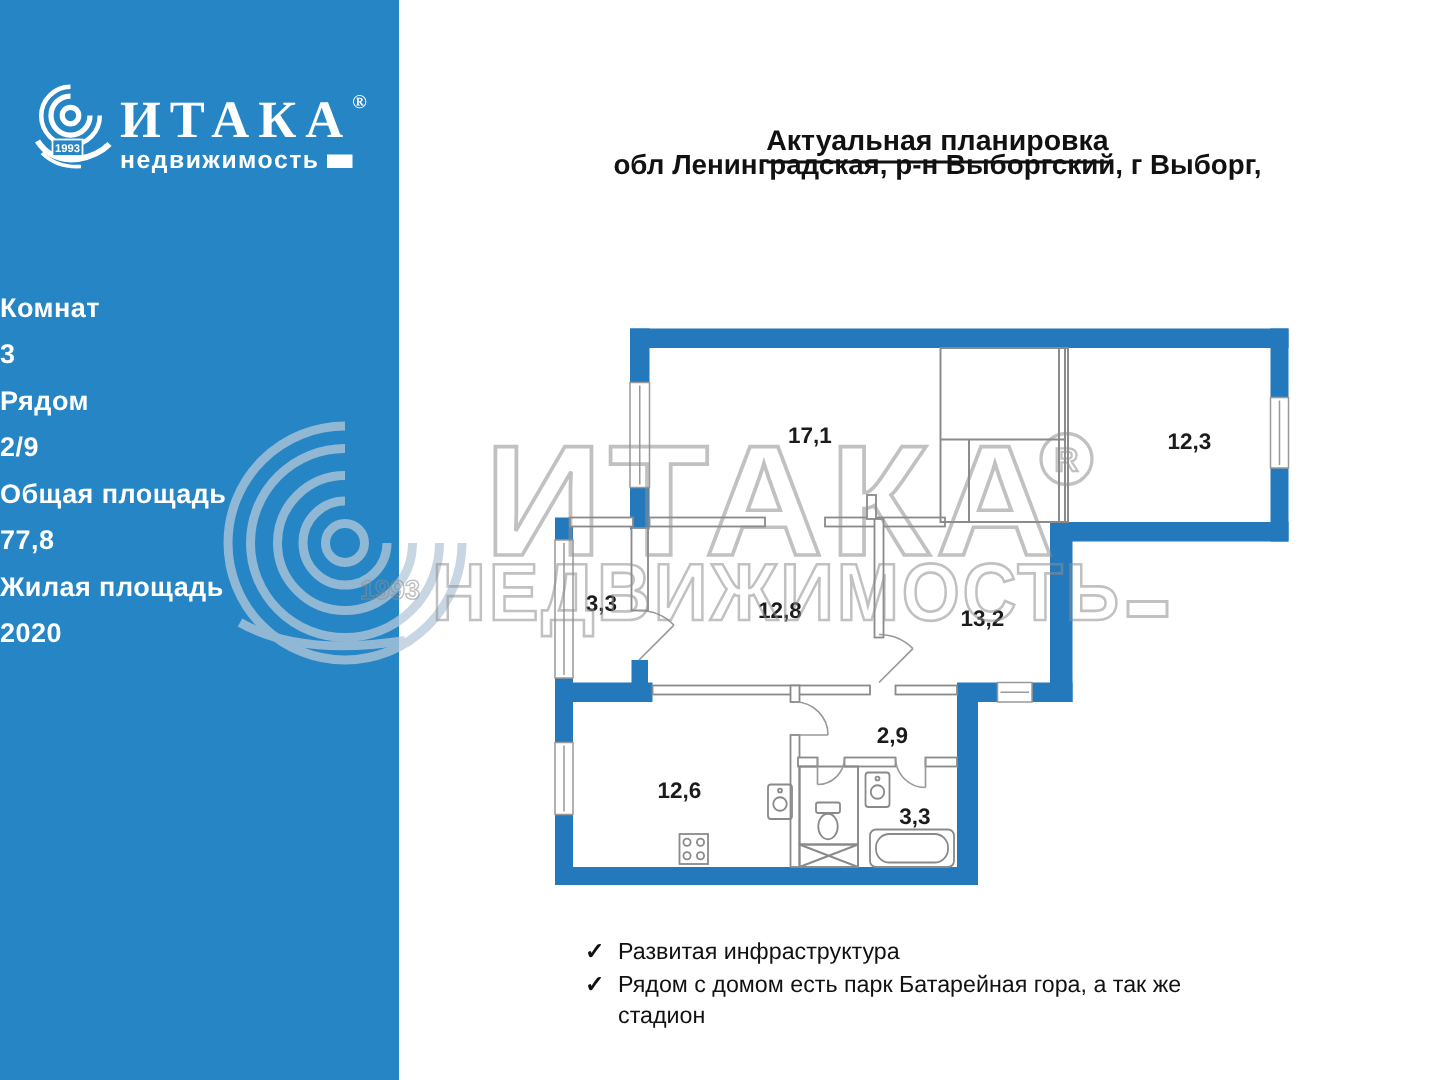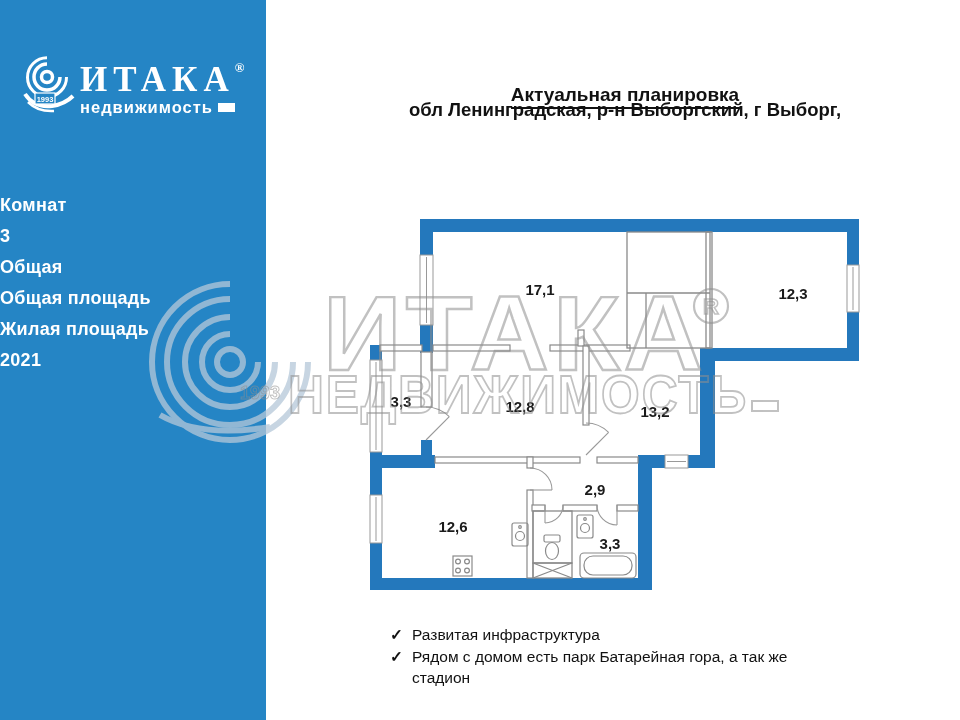--- a/index.html
+++ b/index.html
@@ -62,30 +62,32 @@
       </div>
     </div>
   </div>
 
   <div class="stats">
     <div>
       <div>Комнат</div>
       <div>3</div>
     </div>
     <div>
-      <div>Общая</div>
+      <div>Рядом</div>
+      <div>2/9</div>
     </div>
     <div>
       <div>Общая площадь</div>
+      <div>77,8</div>
     </div>
     <div>
       <div>Жилая площадь</div>
     </div>
     <div>
-      <div>2021</div>
+      <div>2020</div>
     </div>
   </div>
 </div>
 
 <div class="plan-title">
   <span class="underlined">Актуальная планировка</span>
 </div>
 <div class="address">
   <div>обл Ленинградская, р-н Выборгский, г Выборг,</div>
 </div>

